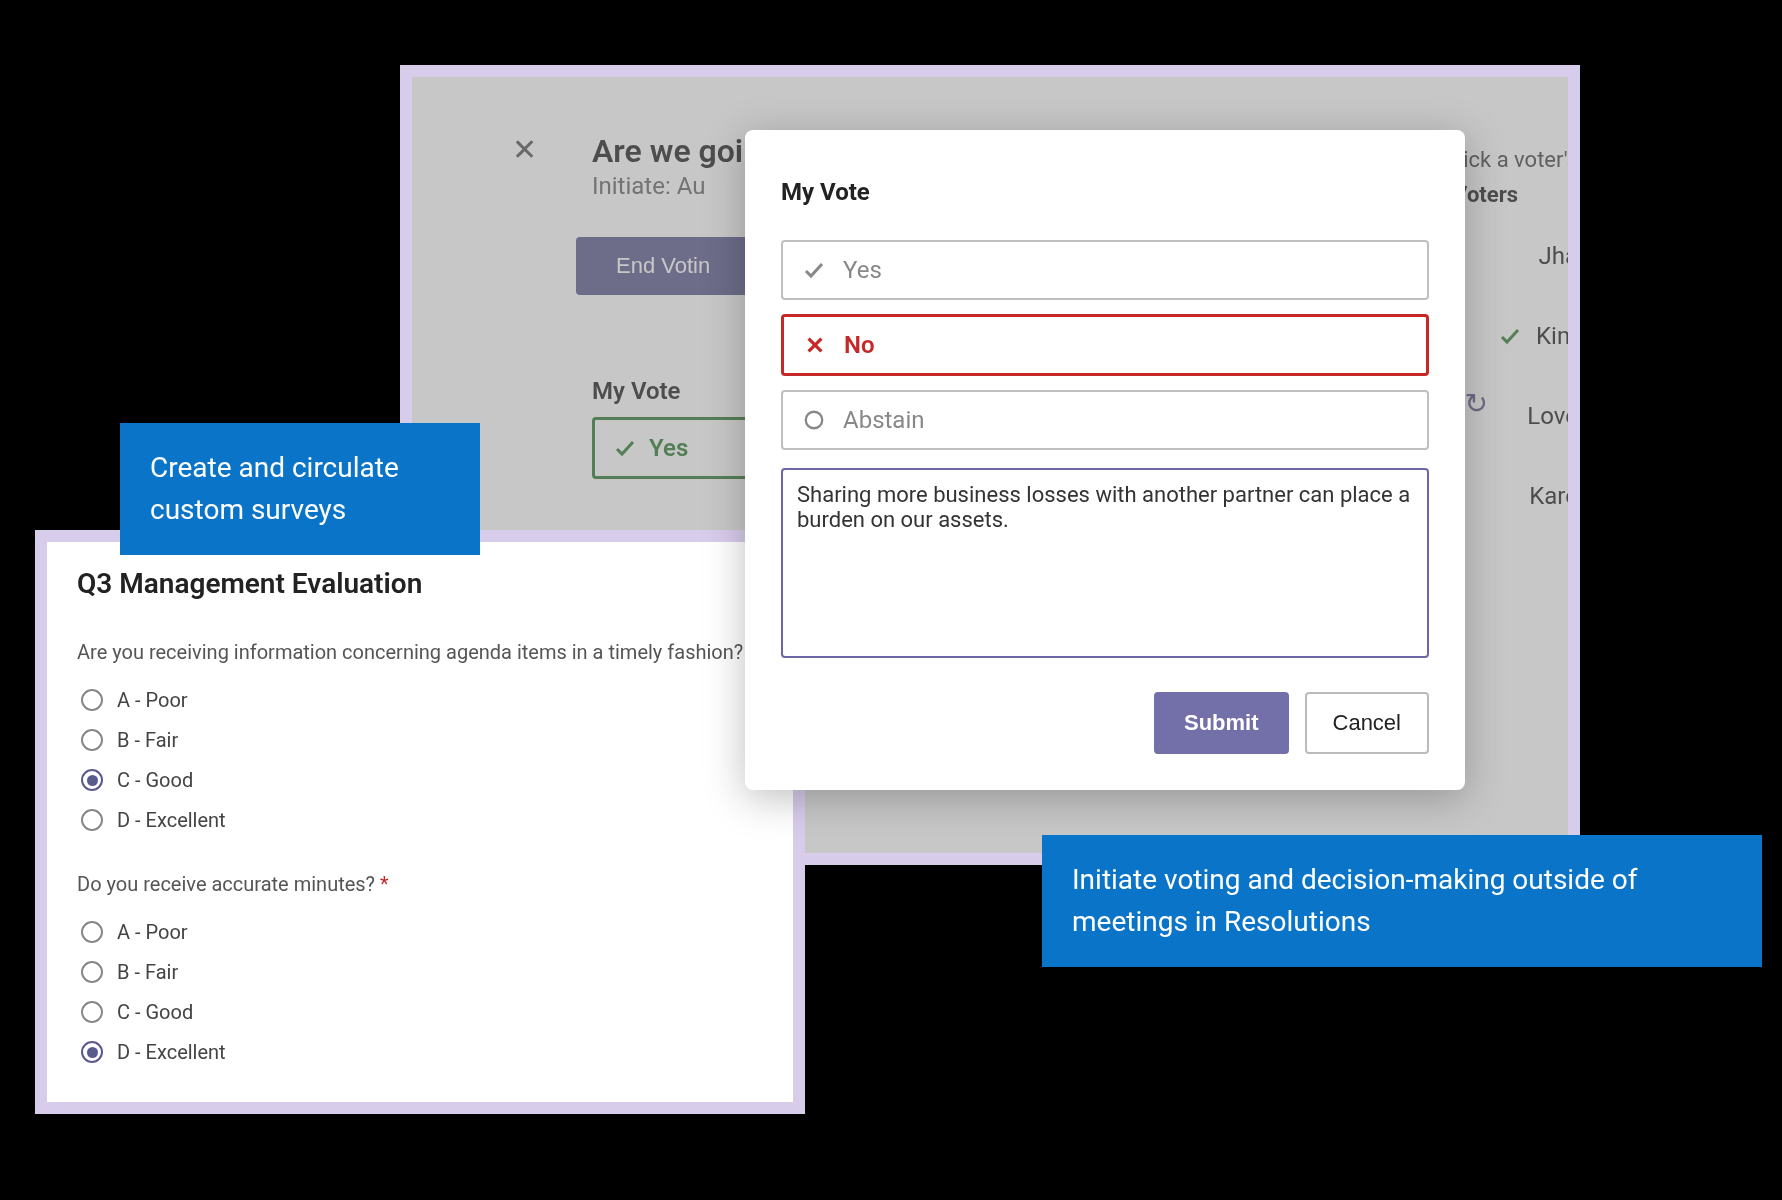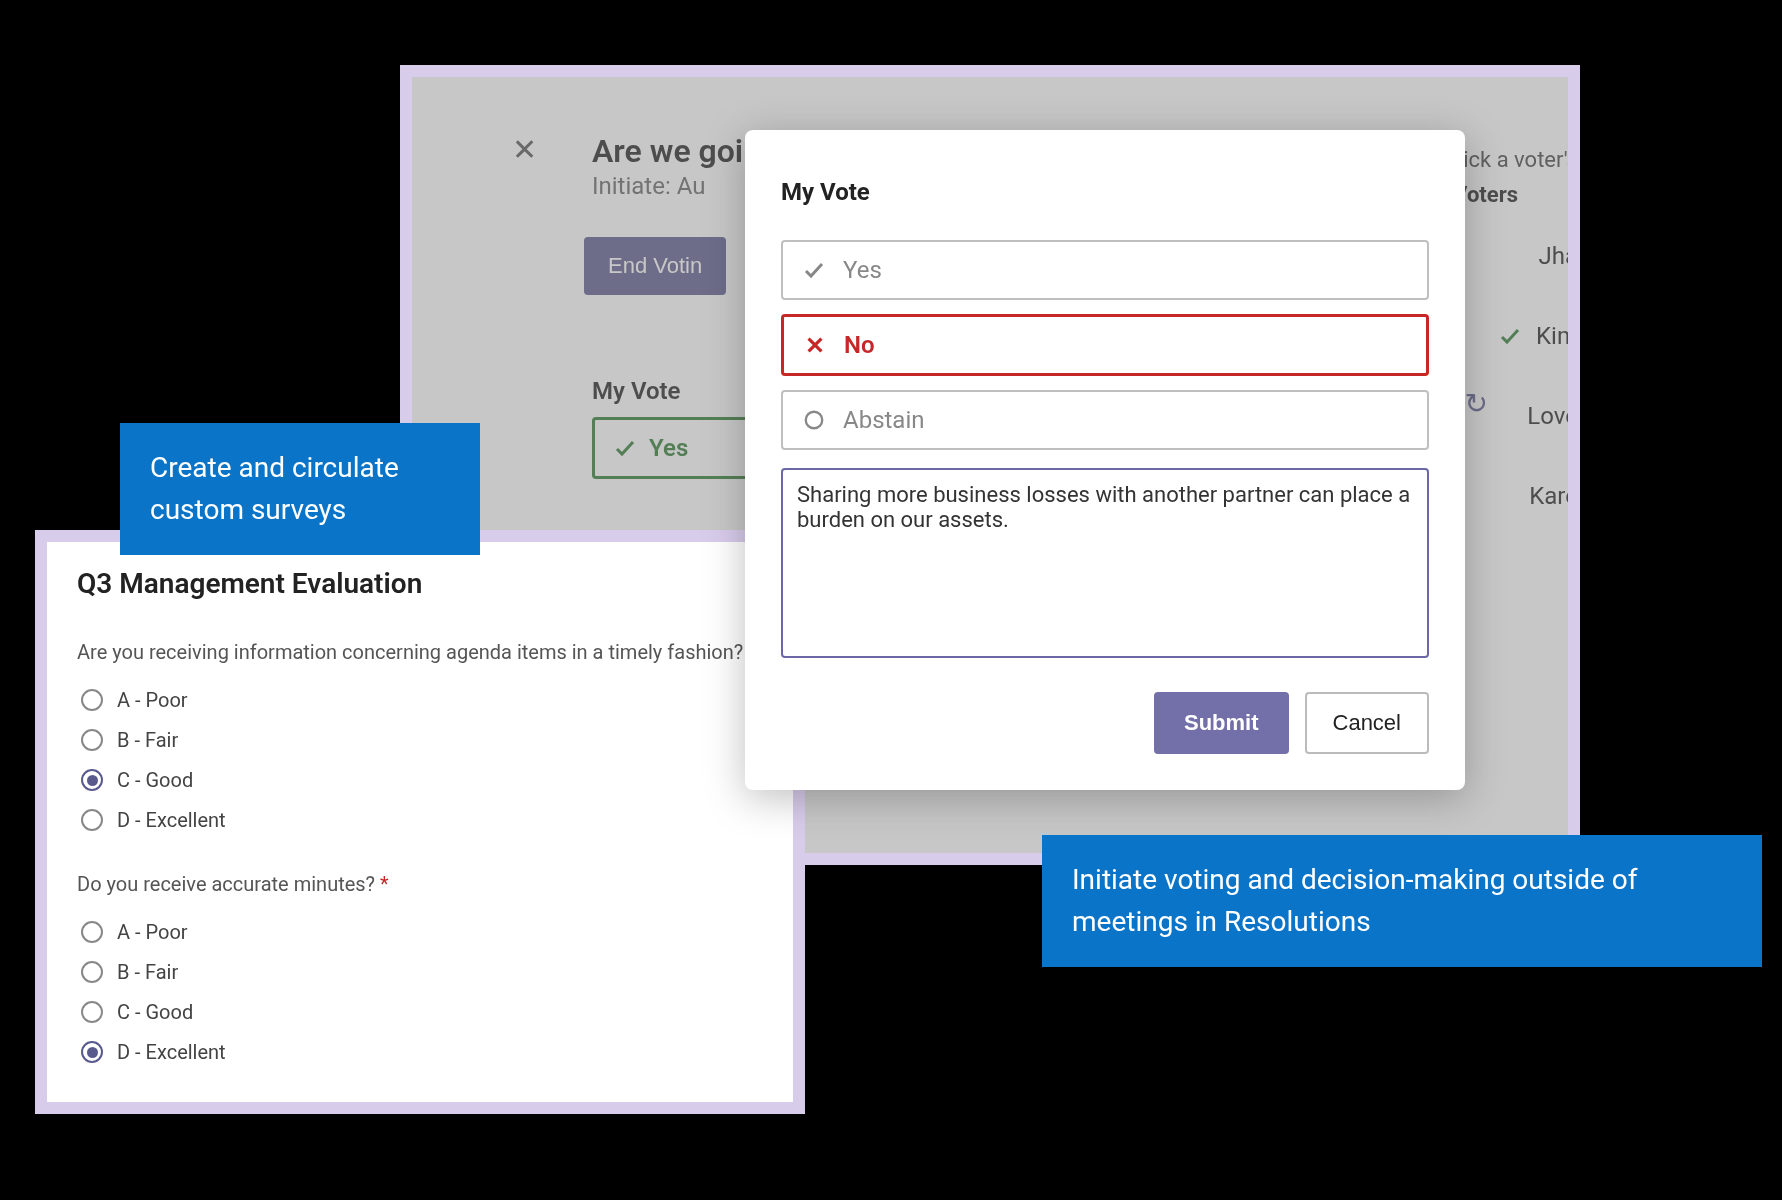--- a/index.html
+++ b/index.html
@@ -57,27 +57,27 @@
 }
 .bp-deadline {
   position: absolute;
   left: 180px;
   top: 95px;
   font-size: 24px;
   color: #666;
 }
 .bp-endbtn {
   position: absolute;
-  left: 172px;
+  left: 164px;
   top: 160px;
   background: #5b5a8f;
   color: #fff;
   font-size: 22px;
   font-weight: 500;
-  padding: 16px 24px;
+  padding: 16px 40px;
   border-radius: 4px;
   border: none;
 }
 .bp-myvote {
   position: absolute;
   left: 180px;
   top: 300px;
   font-size: 24px;
   font-weight: 600;
   color: #222;

